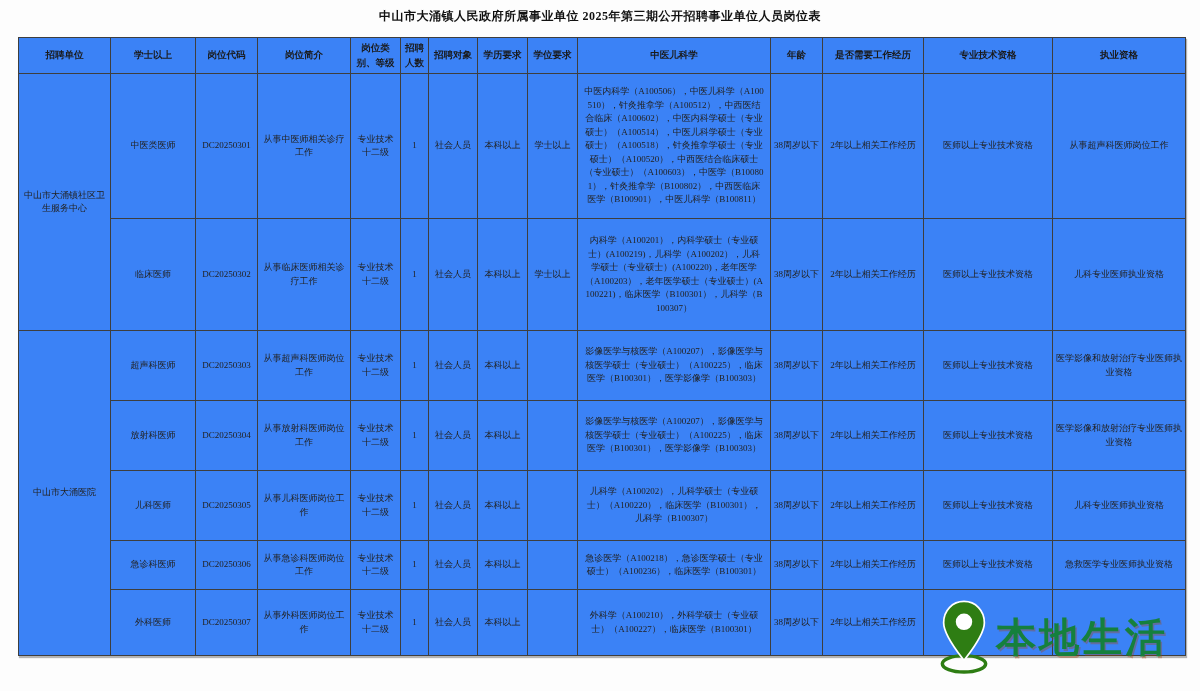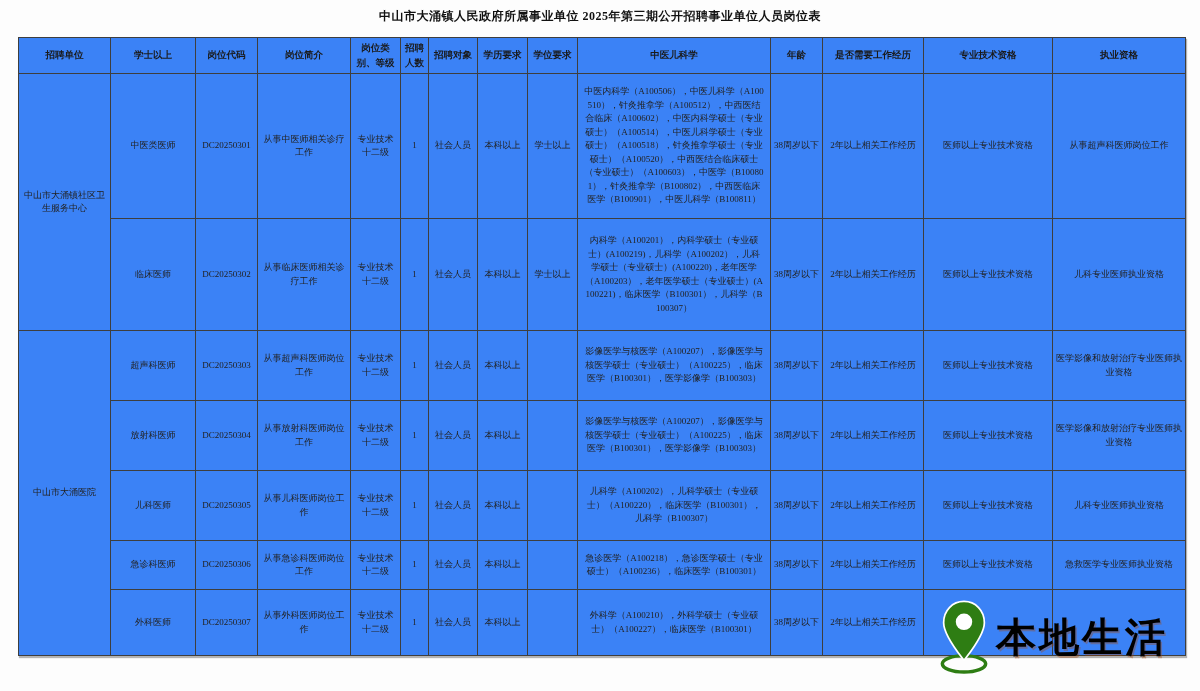--- a/index.html
+++ b/index.html
@@ -65,21 +65,21 @@
     pointer-events: none;
   }
   .wm-pin { flex: 0 0 52px; height: 78px; }
   .wm-texts { display: flex; flex-direction: column; align-items: flex-start; }
   .wm-cn {
     font-family: "Liberation Sans", "DejaVu Sans", sans-serif;
     font-weight: 900;
     font-size: 40px;
     line-height: 1.05;
     letter-spacing: 3px;
-    color: #000000;
+    color: #15803d;
     text-shadow: 1.5px 1.5px 0 rgba(168,70,0,0.35);
     white-space: nowrap;
   }
   .wm-en {
     font-family: "Liberation Sans", "DejaVu Sans", sans-serif;
     font-weight: bold;
     font-size: 19.5px;
     letter-spacing: 0.5px;
     color: #2e2b28;
     white-space: nowrap;

